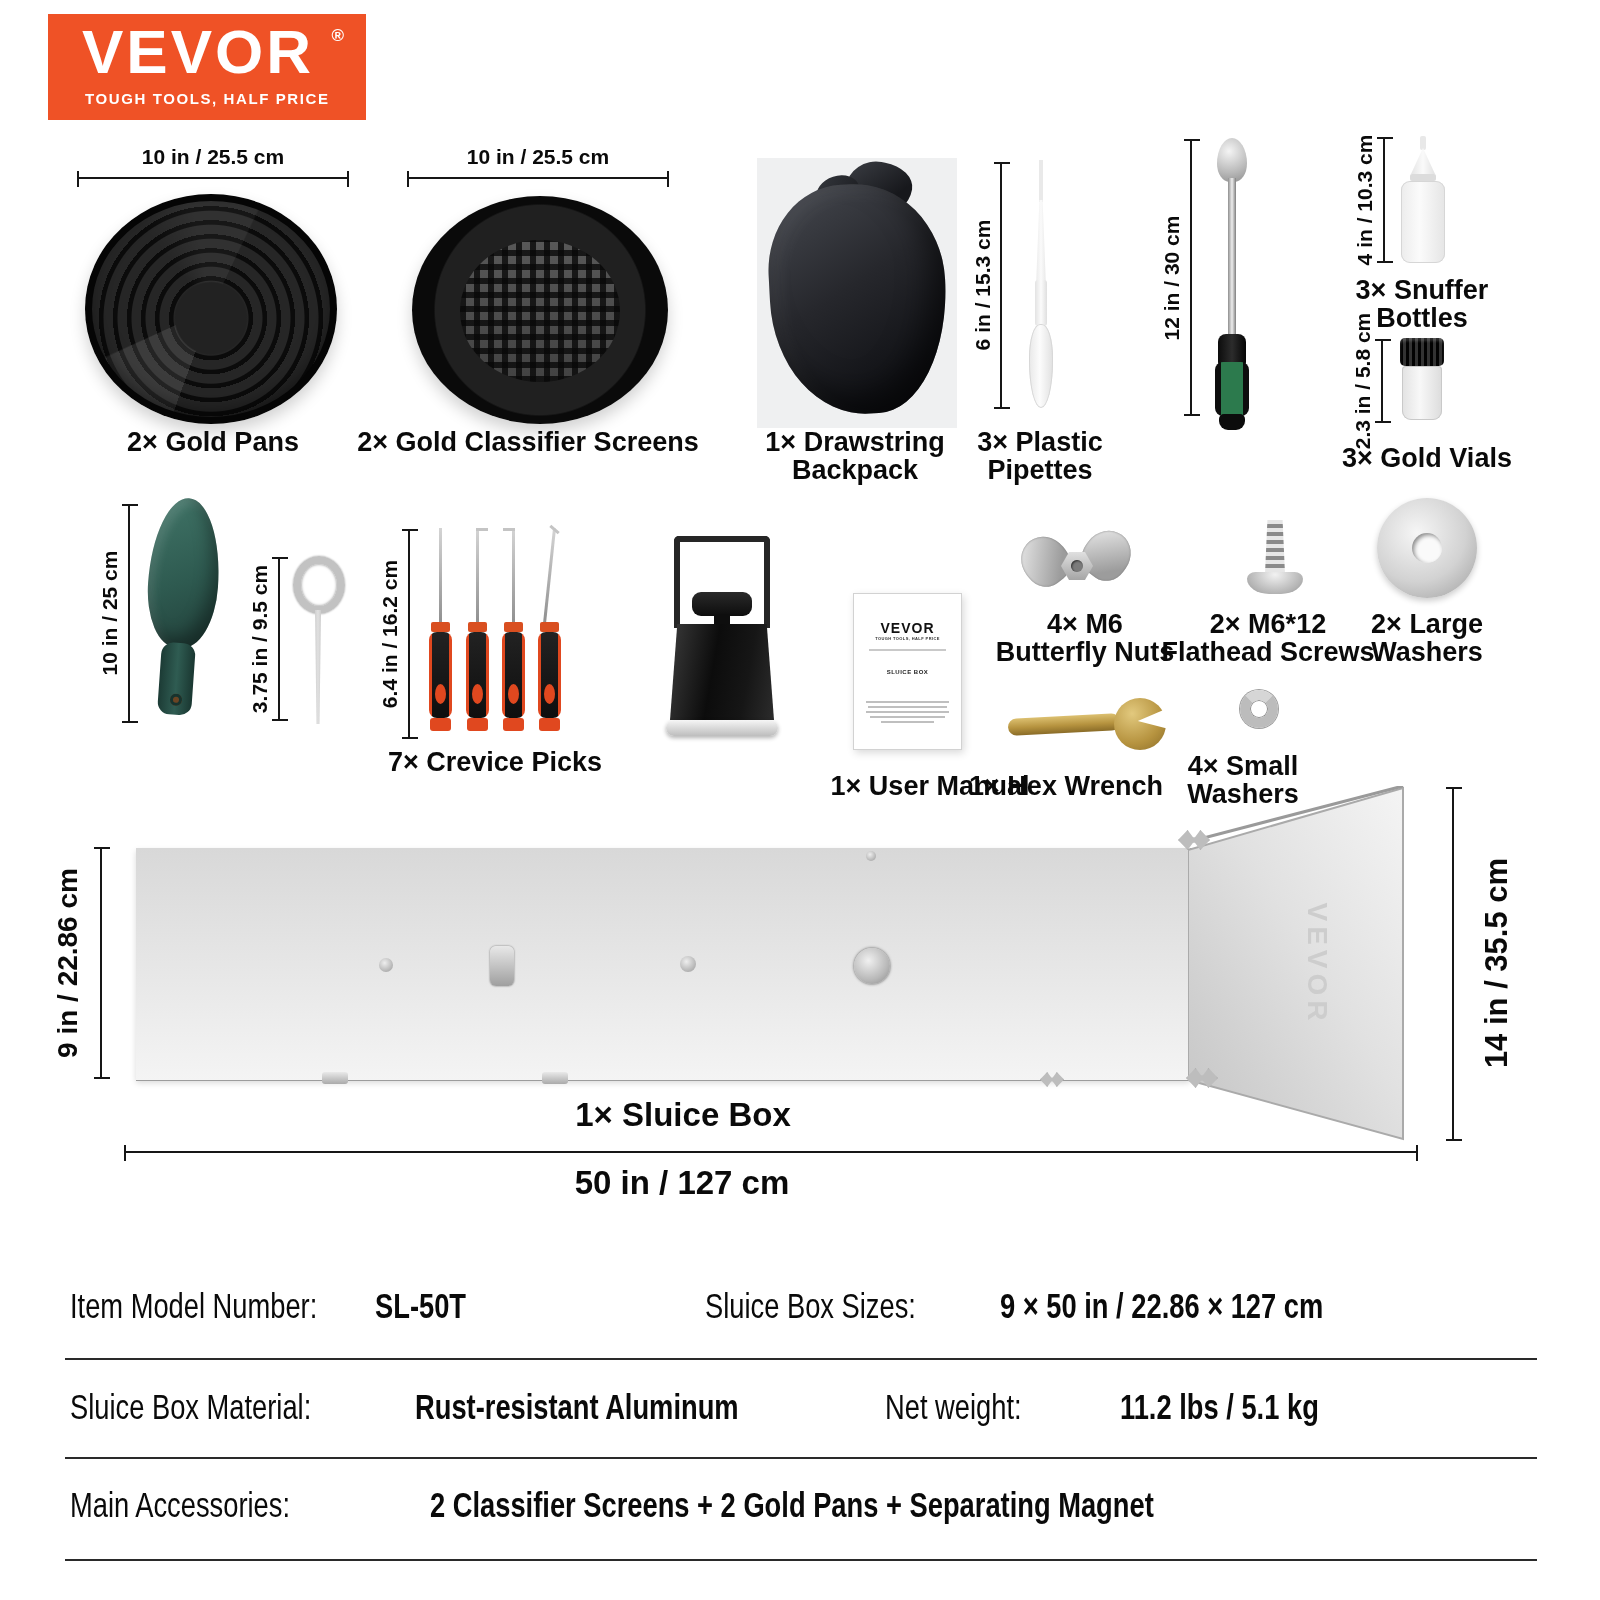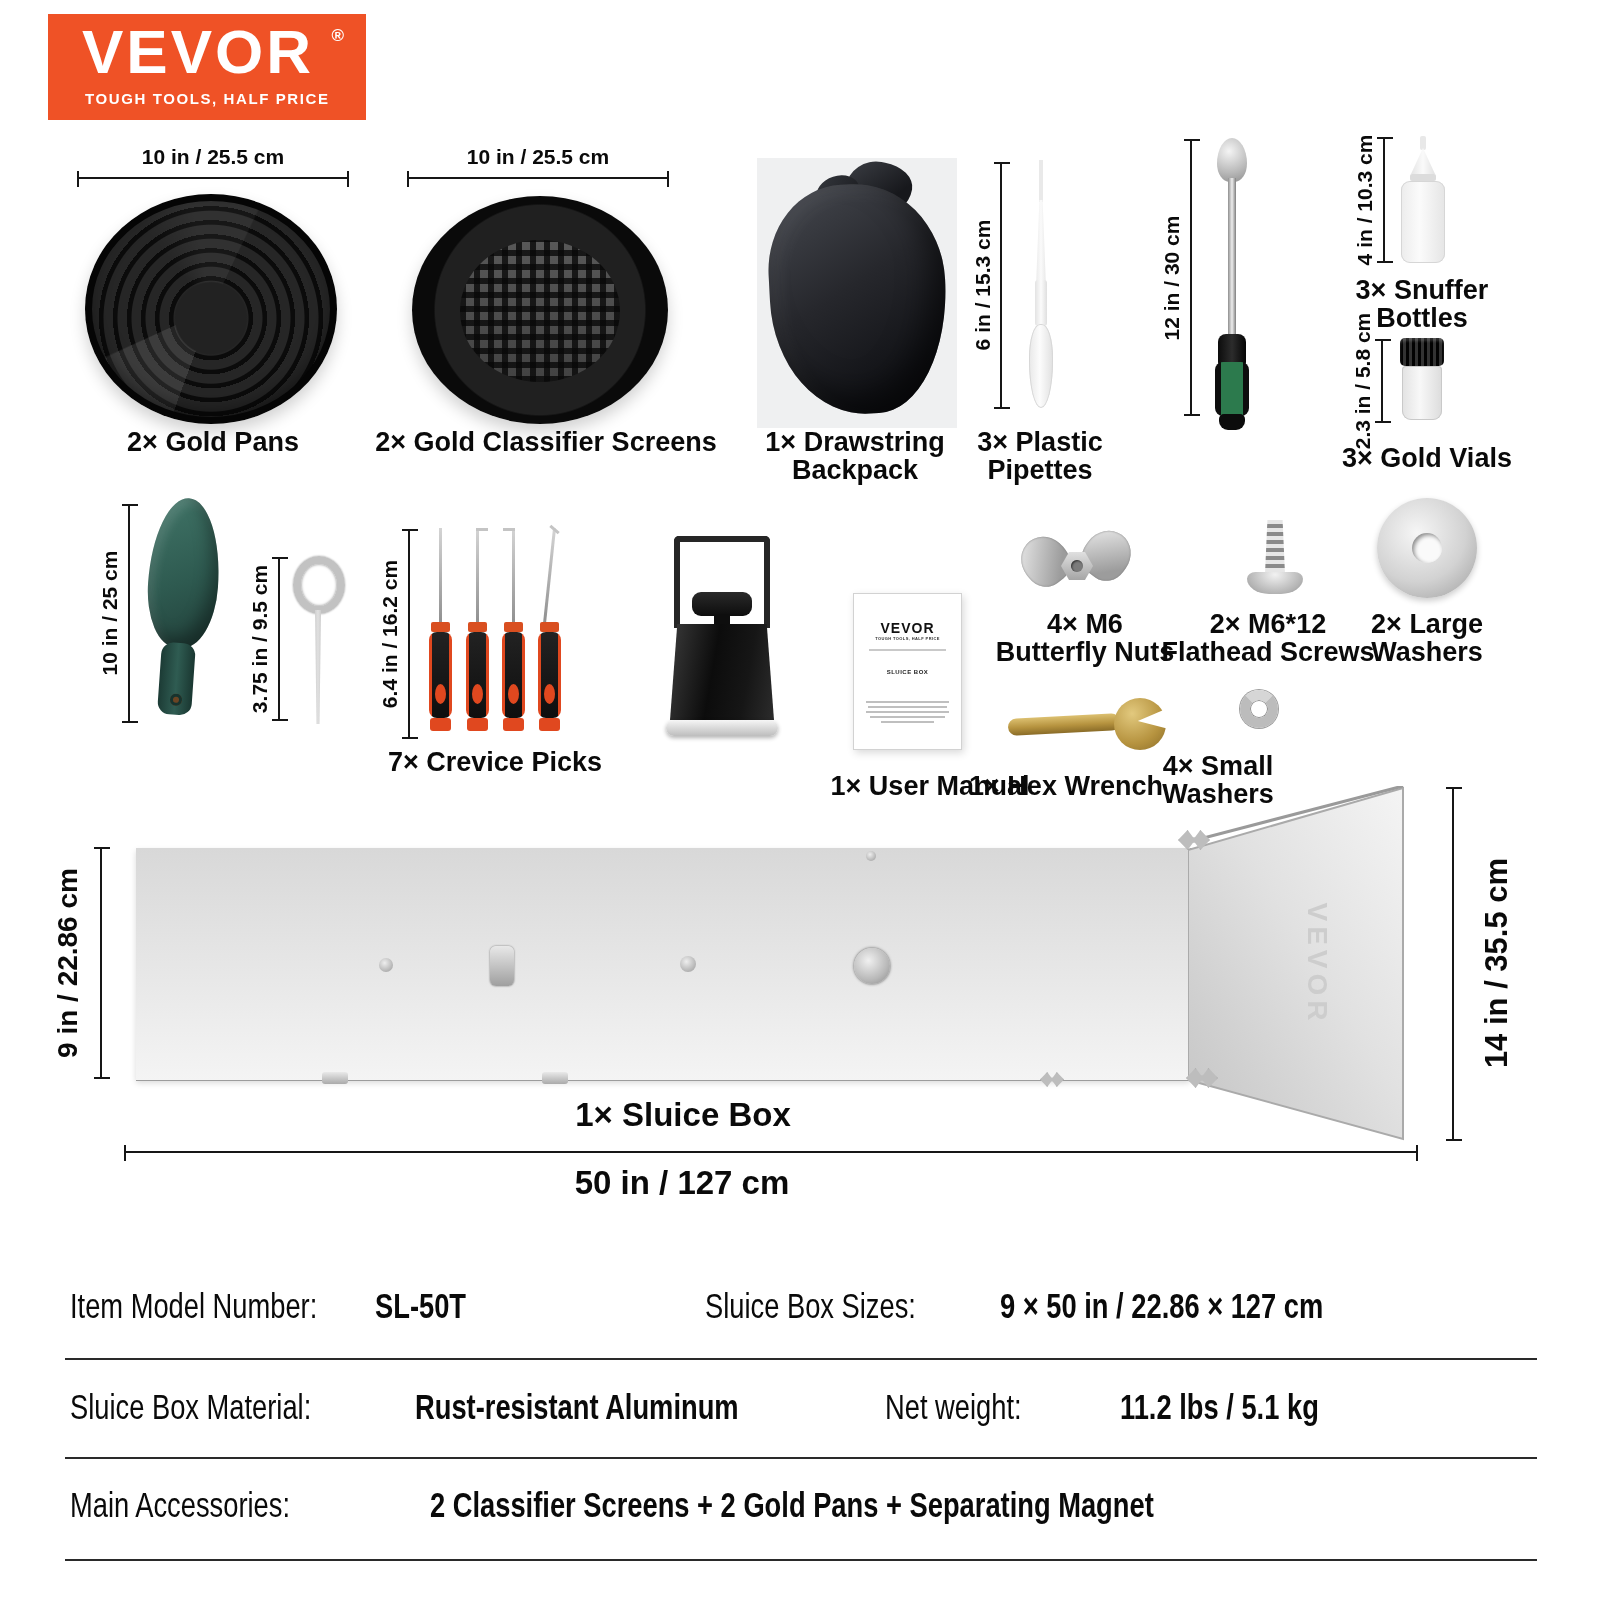--- a/index.html
+++ b/index.html
@@ -142,21 +142,21 @@
   <div class="dimlbl" style="left:213px;top:145px">10 in / 25.5 cm</div>
   <div class="hdim" style="left:78px;top:177px;width:270px"></div>
   <div class="abs pan" style="left:85px;top:194px;width:252px;height:230px"></div>
   <div class="ilbl" style="left:90px;top:428px;width:246px">2× Gold Pans</div>
 
   <div class="dimlbl" style="left:538px;top:145px">10 in / 25.5 cm</div>
   <div class="hdim" style="left:408px;top:177px;width:260px"></div>
   <div class="abs classifier" style="left:412px;top:196px;width:256px;height:228px">
     <div class="mesh" style="left:48px;top:44px;width:160px;height:142px"></div>
   </div>
-  <div class="ilbl" style="left:361px;top:428px;width:370px">2× Gold Classifier Screens</div>
+  <div class="ilbl" style="left:343px;top:428px;width:370px">2× Gold Classifier Screens</div>
 
   <div class="abs photo-bg" style="left:757px;top:158px;width:200px;height:270px"></div>
   <div class="abs bp-knot" style="left:846px;top:162px;width:66px;height:50px"></div>
   <div class="abs bp-fold" style="left:816px;top:176px;width:44px;height:32px"></div>
   <div class="abs bp-blob" style="left:770px;top:184px;width:176px;height:230px"></div>
   <div class="ilbl" style="left:755px;top:428px;width:200px">
     <span>1× Drawstring</span>
     <span>Backpack</span>
   </div>
 
@@ -303,21 +303,21 @@
   </div>
 
   <div class="abs" style="left:1008px;top:698px;width:166px;height:56px">
     <div class="abs wr-handle" style="left:0;top:18px;width:112px;height:17px"></div>
     <div class="abs wr-jaw" style="left:106px;top:0;width:52px;height:52px"></div>
     <div class="abs wr-notch" style="left:130px;top:10px;width:38px;height:26px"></div>
   </div>
   <div class="ilbl" style="left:946px;top:772px;width:240px">1× Hex Wrench</div>
 
   <div class="abs washer-small" style="left:1240px;top:690px;width:18px;height:18px"></div>
-  <div class="ilbl" style="left:1138px;top:752px;width:160px">
+  <div class="ilbl" style="left:1163px;top:752px;width:160px">
     <span>4× Small</span>
     <span>Washers</span>
   </div>
 
   <div class="vdim" style="left:100px;top:848px;height:230px"></div>
   <div class="vlbl" style="left:68px;top:963px;font-size:28px">9 in / 22.86 cm</div>
 
   <div class="abs" id="sluice">
     <div class="s-leftrim"></div>
     <div class="s-blue" style="left:9px;width:14px"></div>

